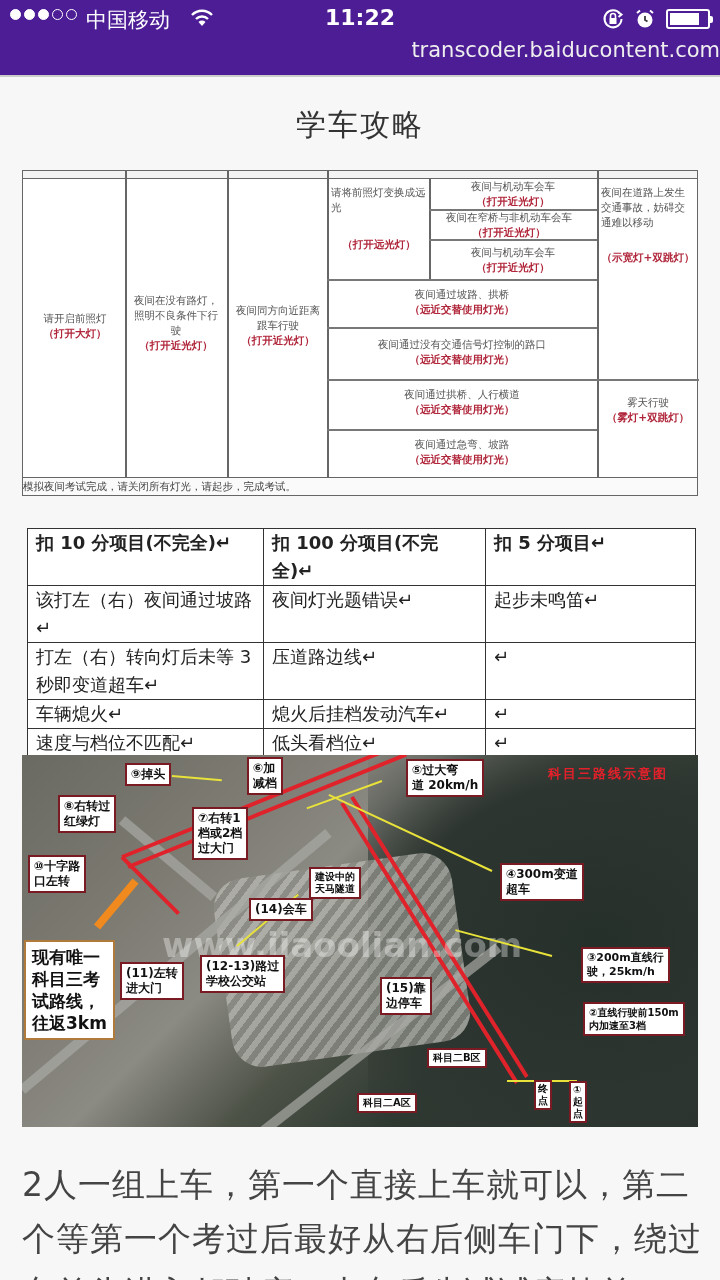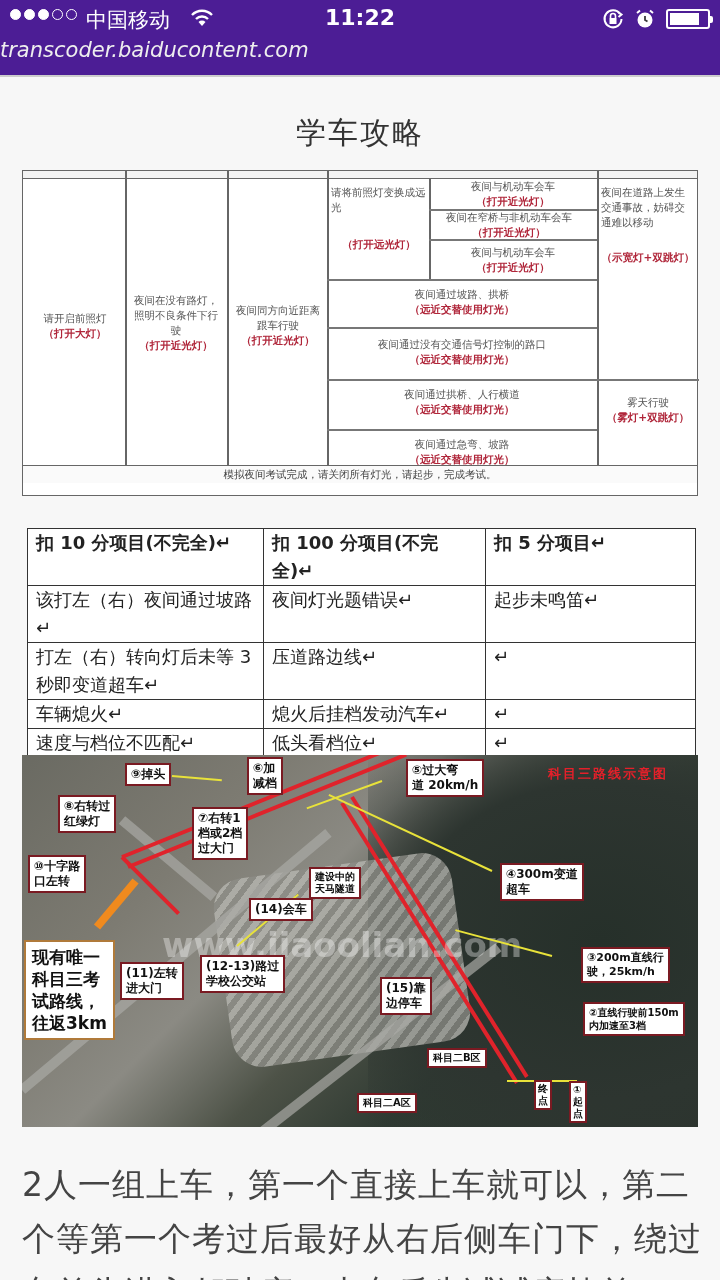--- a/index.html
+++ b/index.html
@@ -13,34 +13,34 @@
   .dot { width: 11px; height: 11px; border-radius: 50%; border: 1.5px solid #fff; }
   .dot.on { background: #fff; }
   .carrier { position: absolute; left: 86px; top: 6px; font-size: 21px; }
   .wifi { position: absolute; left: 190px; top: 8px; width: 24px; height: 20px; }
   .clock { position: absolute; left: 0; width: 720px; text-align: center; top: 5px; font-size: 22px; font-weight: bold; }
   .st-icons { position: absolute; right: 10px; top: 8px; display: flex; gap: 10px; align-items: center; }
   .ico-lock, .ico-alarm { width: 22px; height: 22px; }
   .battery { width: 44px; height: 20px; border: 2px solid #fff; border-radius: 3px; position: relative; padding: 2px; }
   .battery .lvl { width: 80%; height: 100%; background: #fff; }
   .battery::after { content: ""; position: absolute; right: -5px; top: 5px; width: 3px; height: 7px; background: #fff; border-radius: 0 2px 2px 0; }
-  .url { position: absolute; top: 38px; left: 0; width: 720px; text-align: left; font-size: 21px; color: #eee; font-style: italic; }
+  .url { position: absolute; top: 38px; left: 0; width: 720px; text-align: right; font-size: 21px; color: #eee; }
 
   
   .page-header { position: absolute; top: 75px; left: 0; width: 720px; height: 95px; background: #f7f7f7; border-top: 2px solid #ccc; }
-  .page-title { text-align: center; font-size: 30px; color: #333; line-height: 95px; letter-spacing: 2px; margin-top: 8px; }
+  .page-title { text-align: center; font-size: 30px; color: #333; line-height: 95px; letter-spacing: 2px; }
 
   
   .night { position: absolute; left: 22px; top: 170px; width: 676px; height: 326px; background: #fff; border: 1.5px solid #666; font-size: 10px; color: #555; }
   .night .hdr { position: absolute; left: 0; top: 0; width: 100%; height: 8px; border-bottom: 1.5px solid #666; background: #f3f3f3; }
   .vl { position: absolute; top: 0; width: 1.5px; background: #666; }
   .hl { position: absolute; height: 1.5px; background: #777; }
   .cell { position: absolute; text-align: center; line-height: 15px; font-size: 10.5px; color: #555; }
   .red { color: #b0263a; font-weight: bold; }
-  .footer-row { position: absolute; left: 0; bottom: 12px; width: 100%; height: 18px; border-top: 1.5px solid #666; text-align: center; font-size: 10.5px; line-height: 16px; color: #444; background: #fafafa; }
+  .footer-row { position: absolute; left: 0; bottom: 0; width: 100%; height: 18px; border-top: 1.5px solid #666; font-size: 10.5px; line-height: 16px; color: #444; background: #fafafa; }
 
   
   .deduct { position: absolute; left: 27px; top: 528px; width: 669px; border-collapse: collapse; background: #fff; font-family: "DejaVu Sans", sans-serif; }
   .deduct th, .deduct td { border: 1.5px solid #333; font-size: 18px; text-align: left; padding: 0 8px; vertical-align: top; color: #222; line-height: 28px; }
   .deduct th { font-weight: bold; }
   .deduct td.c1 { width: 236px; }
   .deduct td.c2 { width: 222px; }
 
   
   .map { position: absolute; left: 22px; top: 755px; width: 676px; height: 372px; overflow: hidden;

